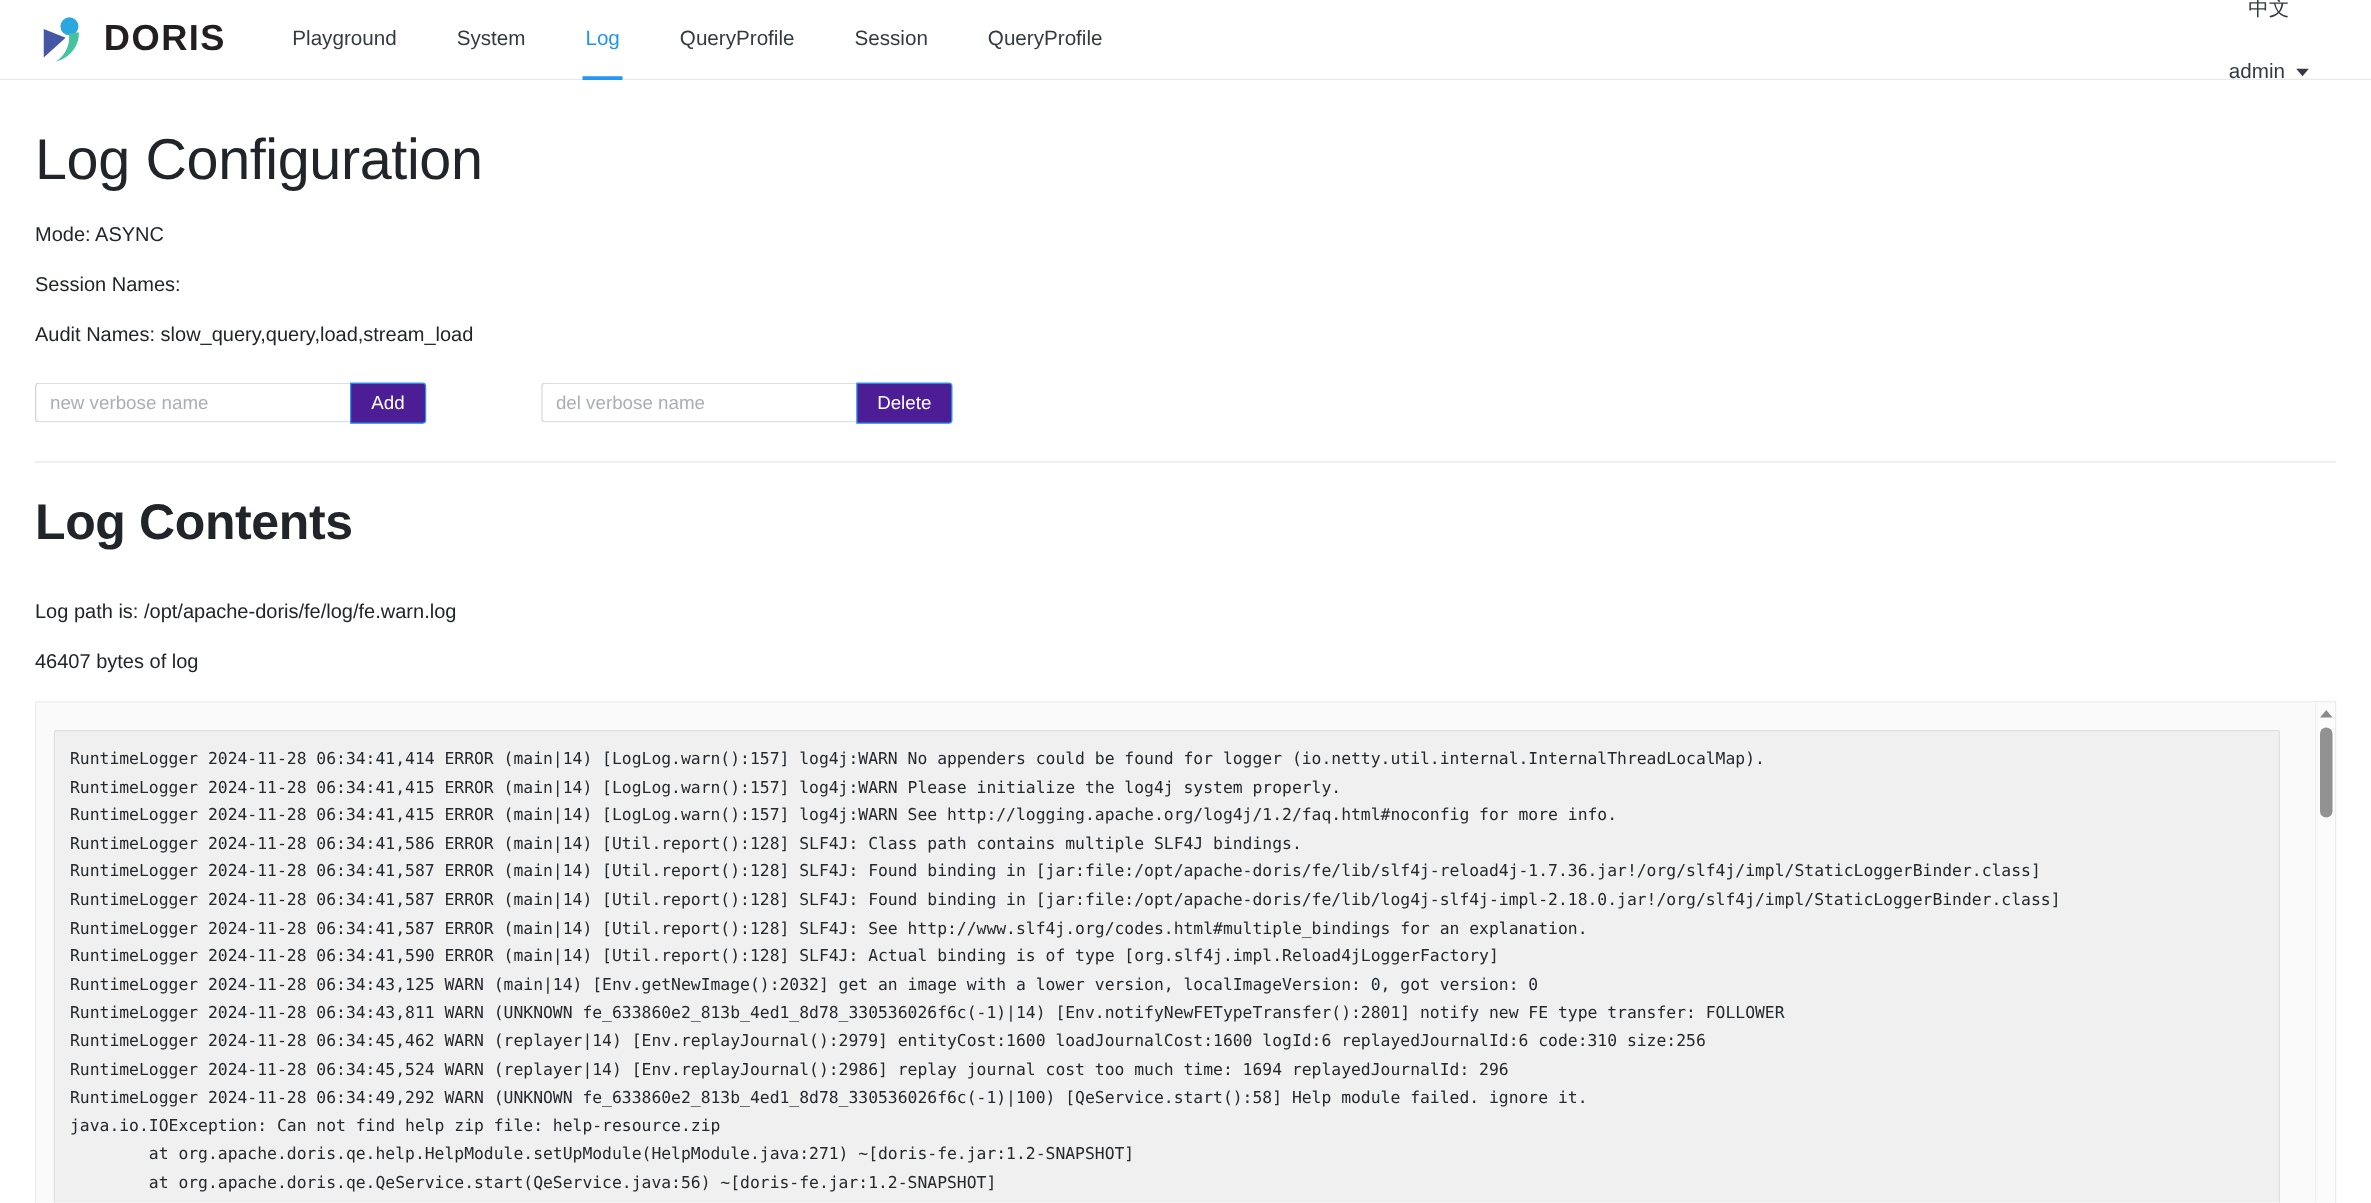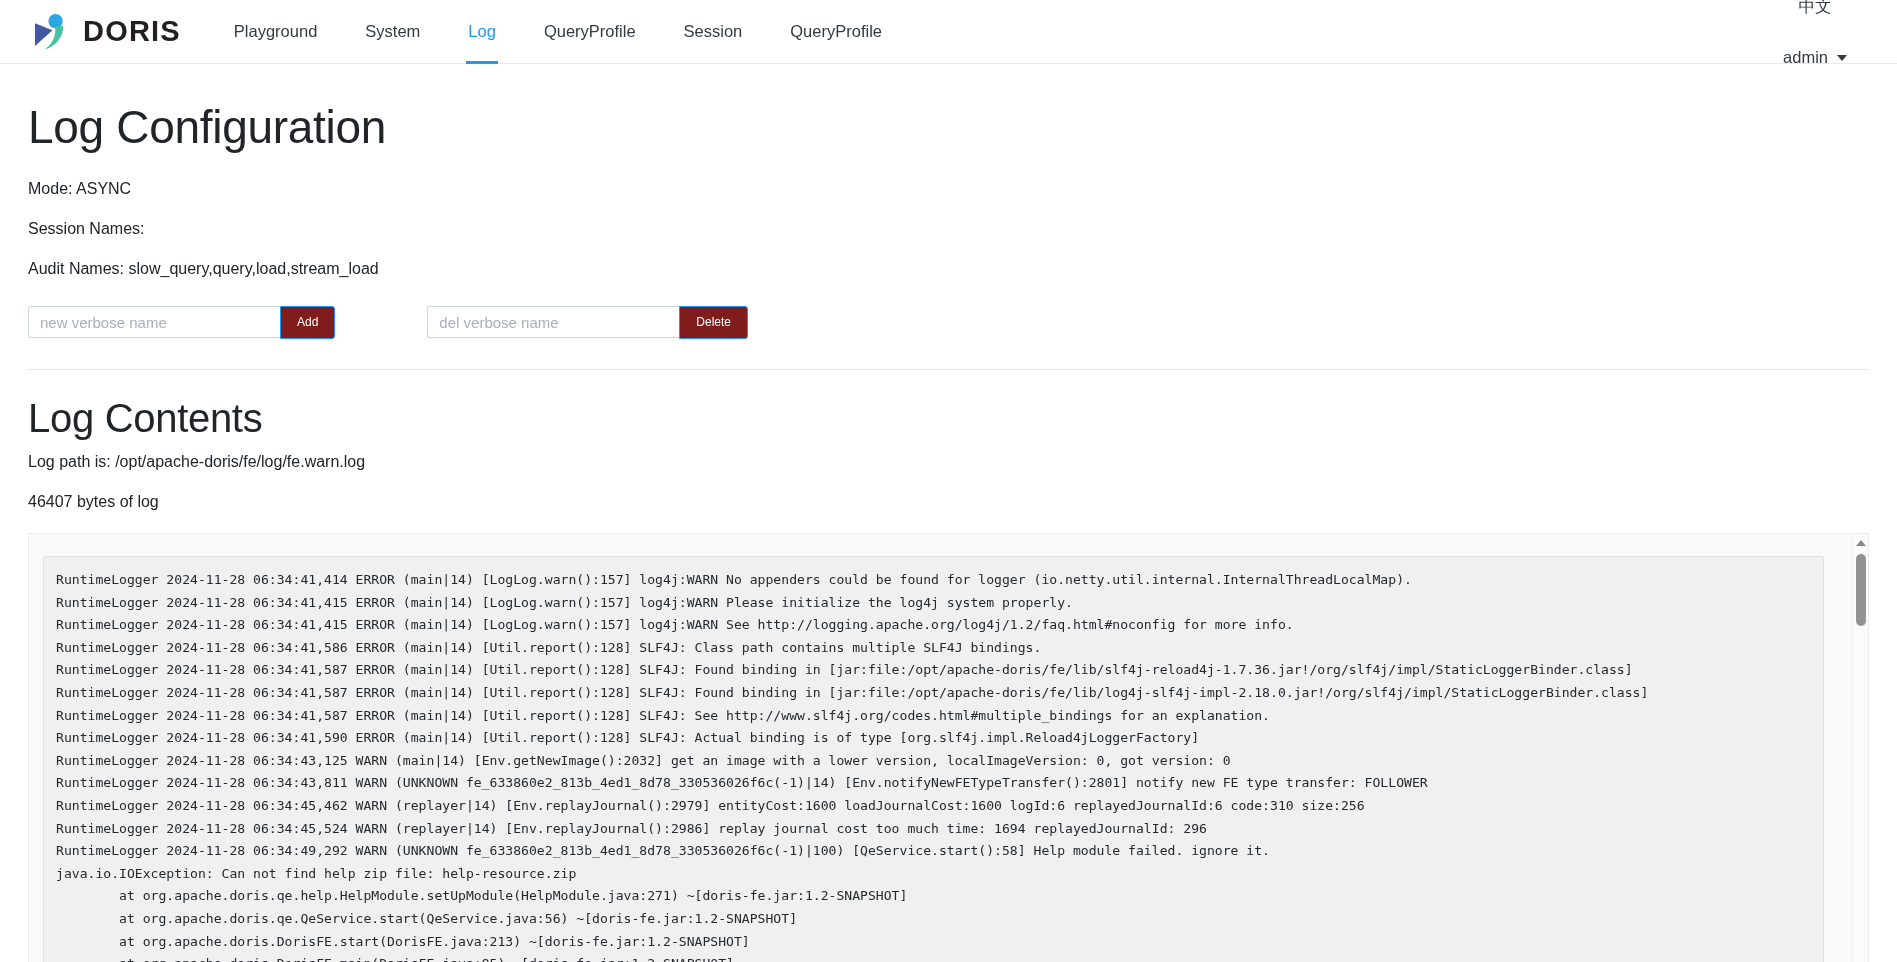--- a/index.html
+++ b/index.html
@@ -80,22 +80,22 @@
   .content { padding: 0 28px; }
   h1.page-heading {
     font-size: 46px;
     font-weight: 500;
     margin: 36px 0 26px 0;
     color: #212529;
     letter-spacing: -0.3px;
   }
   h1.section-heading {
     font-size: 40px;
-    font-weight: 400;
-    margin: 26px 0 12px 0;
+    font-weight: 700;
+    margin: 26px 0 40px 0;
     color: #212529;
     letter-spacing: -0.3px;
   }
   p.info-line {
     font-size: 16px;
     margin: 0 0 22px 0;
     color: #212529;
   }
   .form-row {
     display: flex;
@@ -114,23 +114,23 @@
     font-size: 15px;
     font-family: "Liberation Sans", sans-serif;
     color: #495057;
     outline: none;
     background: #fff;
   }
   .text-input::placeholder { color: #a9afb5; }
   .btn {
     height: 33px;
     border: 1px solid #2196f3;
-    background: #7f1d1d;
+    background: #4c1d95;
     color: #fff;
-    font-size: 12px;
+    font-size: 15px;
     font-family: "Liberation Sans", sans-serif;
     padding: 0 16px;
     border-radius: 0 3px 3px 0;
     cursor: pointer;
     line-height: 31px;
   }
   hr.divider {
     border: none;
     border-top: 1px solid #e4e6e8;
     margin: 30px 0 0 0;

